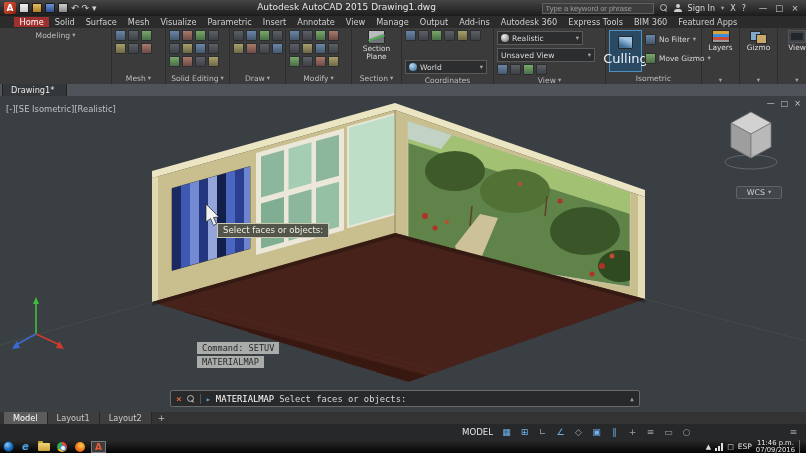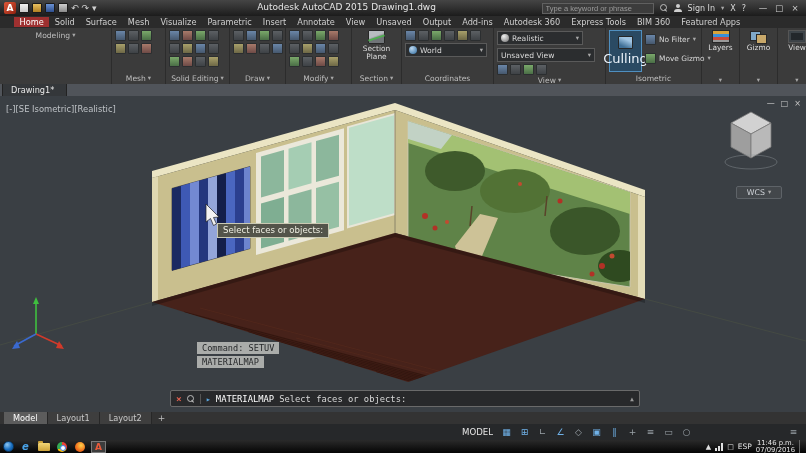--- a/index.html
+++ b/index.html
@@ -169,21 +169,21 @@
   <div class="tabsrow">
     <span class="rtab active">Home</span>
     <span class="rtab">Solid</span>
     <span class="rtab">Surface</span>
     <span class="rtab">Mesh</span>
     <span class="rtab">Visualize</span>
     <span class="rtab">Parametric</span>
     <span class="rtab">Insert</span>
     <span class="rtab">Annotate</span>
     <span class="rtab">View</span>
-    <span class="rtab">Unsaved</span>
+    <span class="rtab">Manage</span>
     <span class="rtab">Output</span>
     <span class="rtab">Add-ins</span>
     <span class="rtab">Autodesk 360</span>
     <span class="rtab">Express Tools</span>
     <span class="rtab">BIM 360</span>
     <span class="rtab">Featured Apps</span>
   </div>
 
   <div class="panelsrow">
 
@@ -283,21 +283,21 @@
           <span>Section Plane</span>
         </div>
       </div>
       <div class="panel-label">
         <span>Section</span>
           <span class="dd">▾</span>
       </div>
     </div>
 
     <div class="panel" style="width:92px">
-      <div class="pcontent" style="flex-direction:column;gap:1px;">
+      <div class="pcontent" style="flex-direction:column;gap:18px;">
         <div class="igrid4" style="grid-template-columns:repeat(6,11px);">
           <span class="ricon t1"></span>
           <span class="ricon"></span>
           <span class="ricon t3"></span>
           <span class="ricon"></span>
           <span class="ricon t4"></span>
           <span class="ricon"></span>
         </div>
         <div class="vs-box" style="width:82px">
           <span class="globe"></span>

